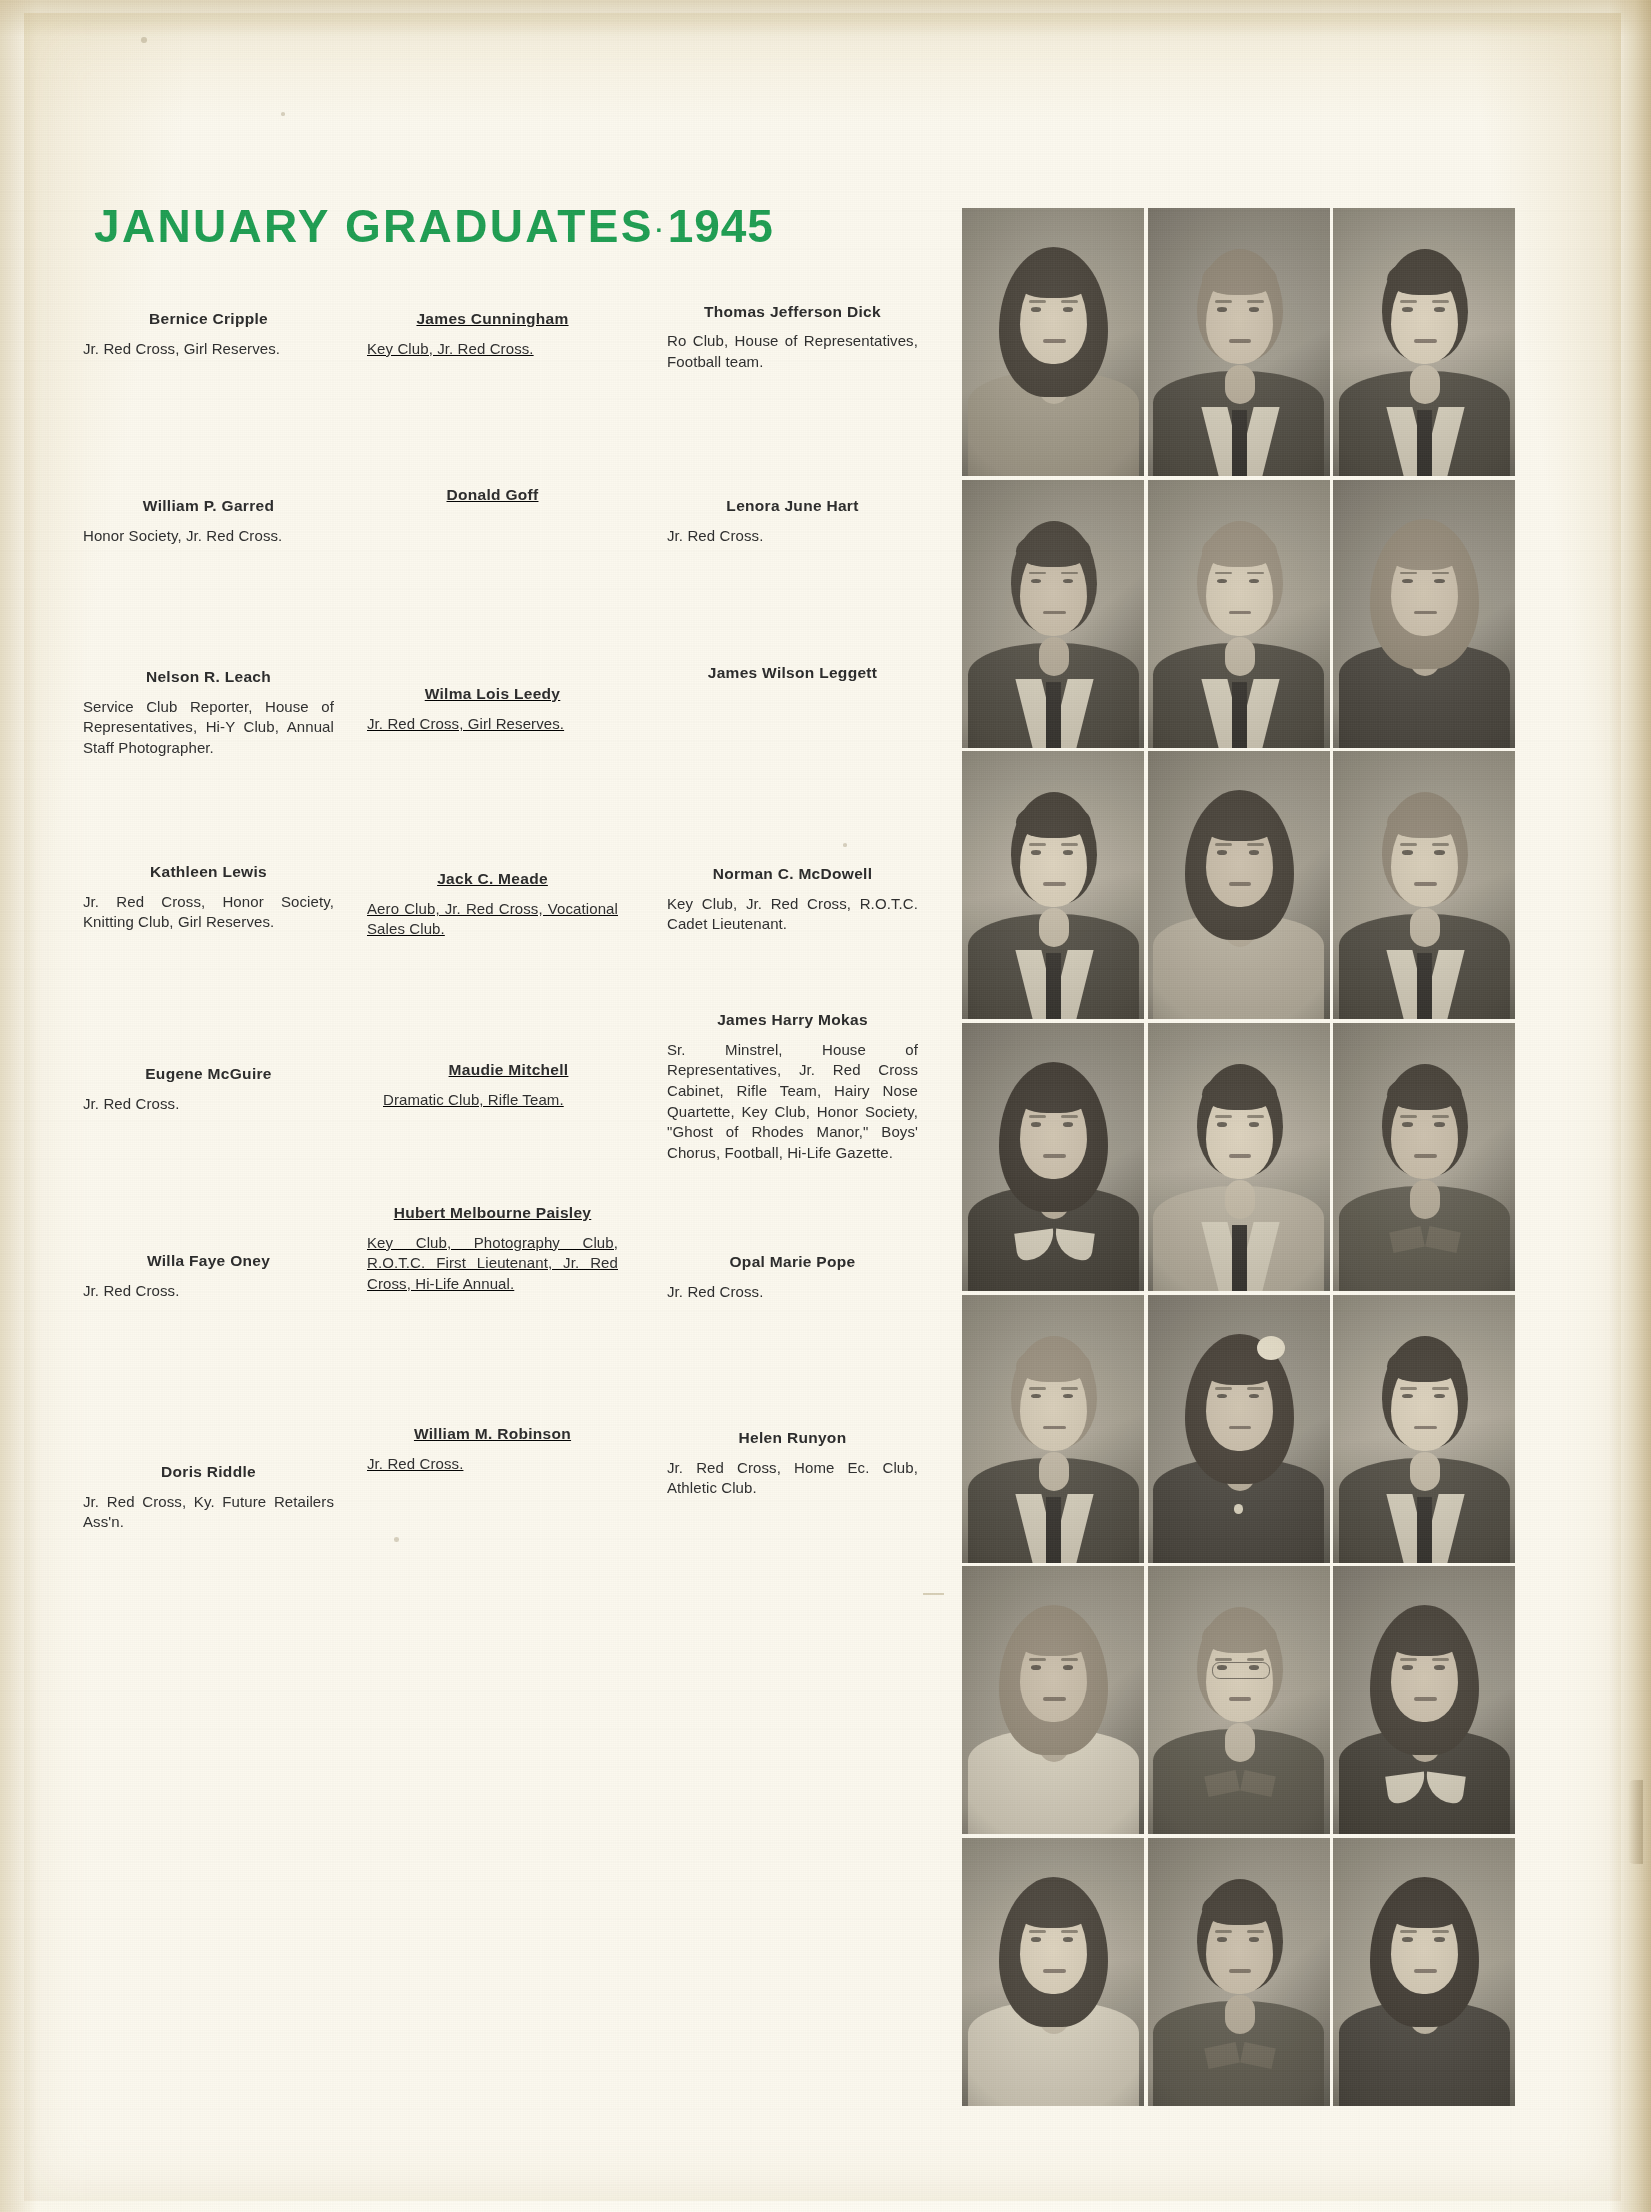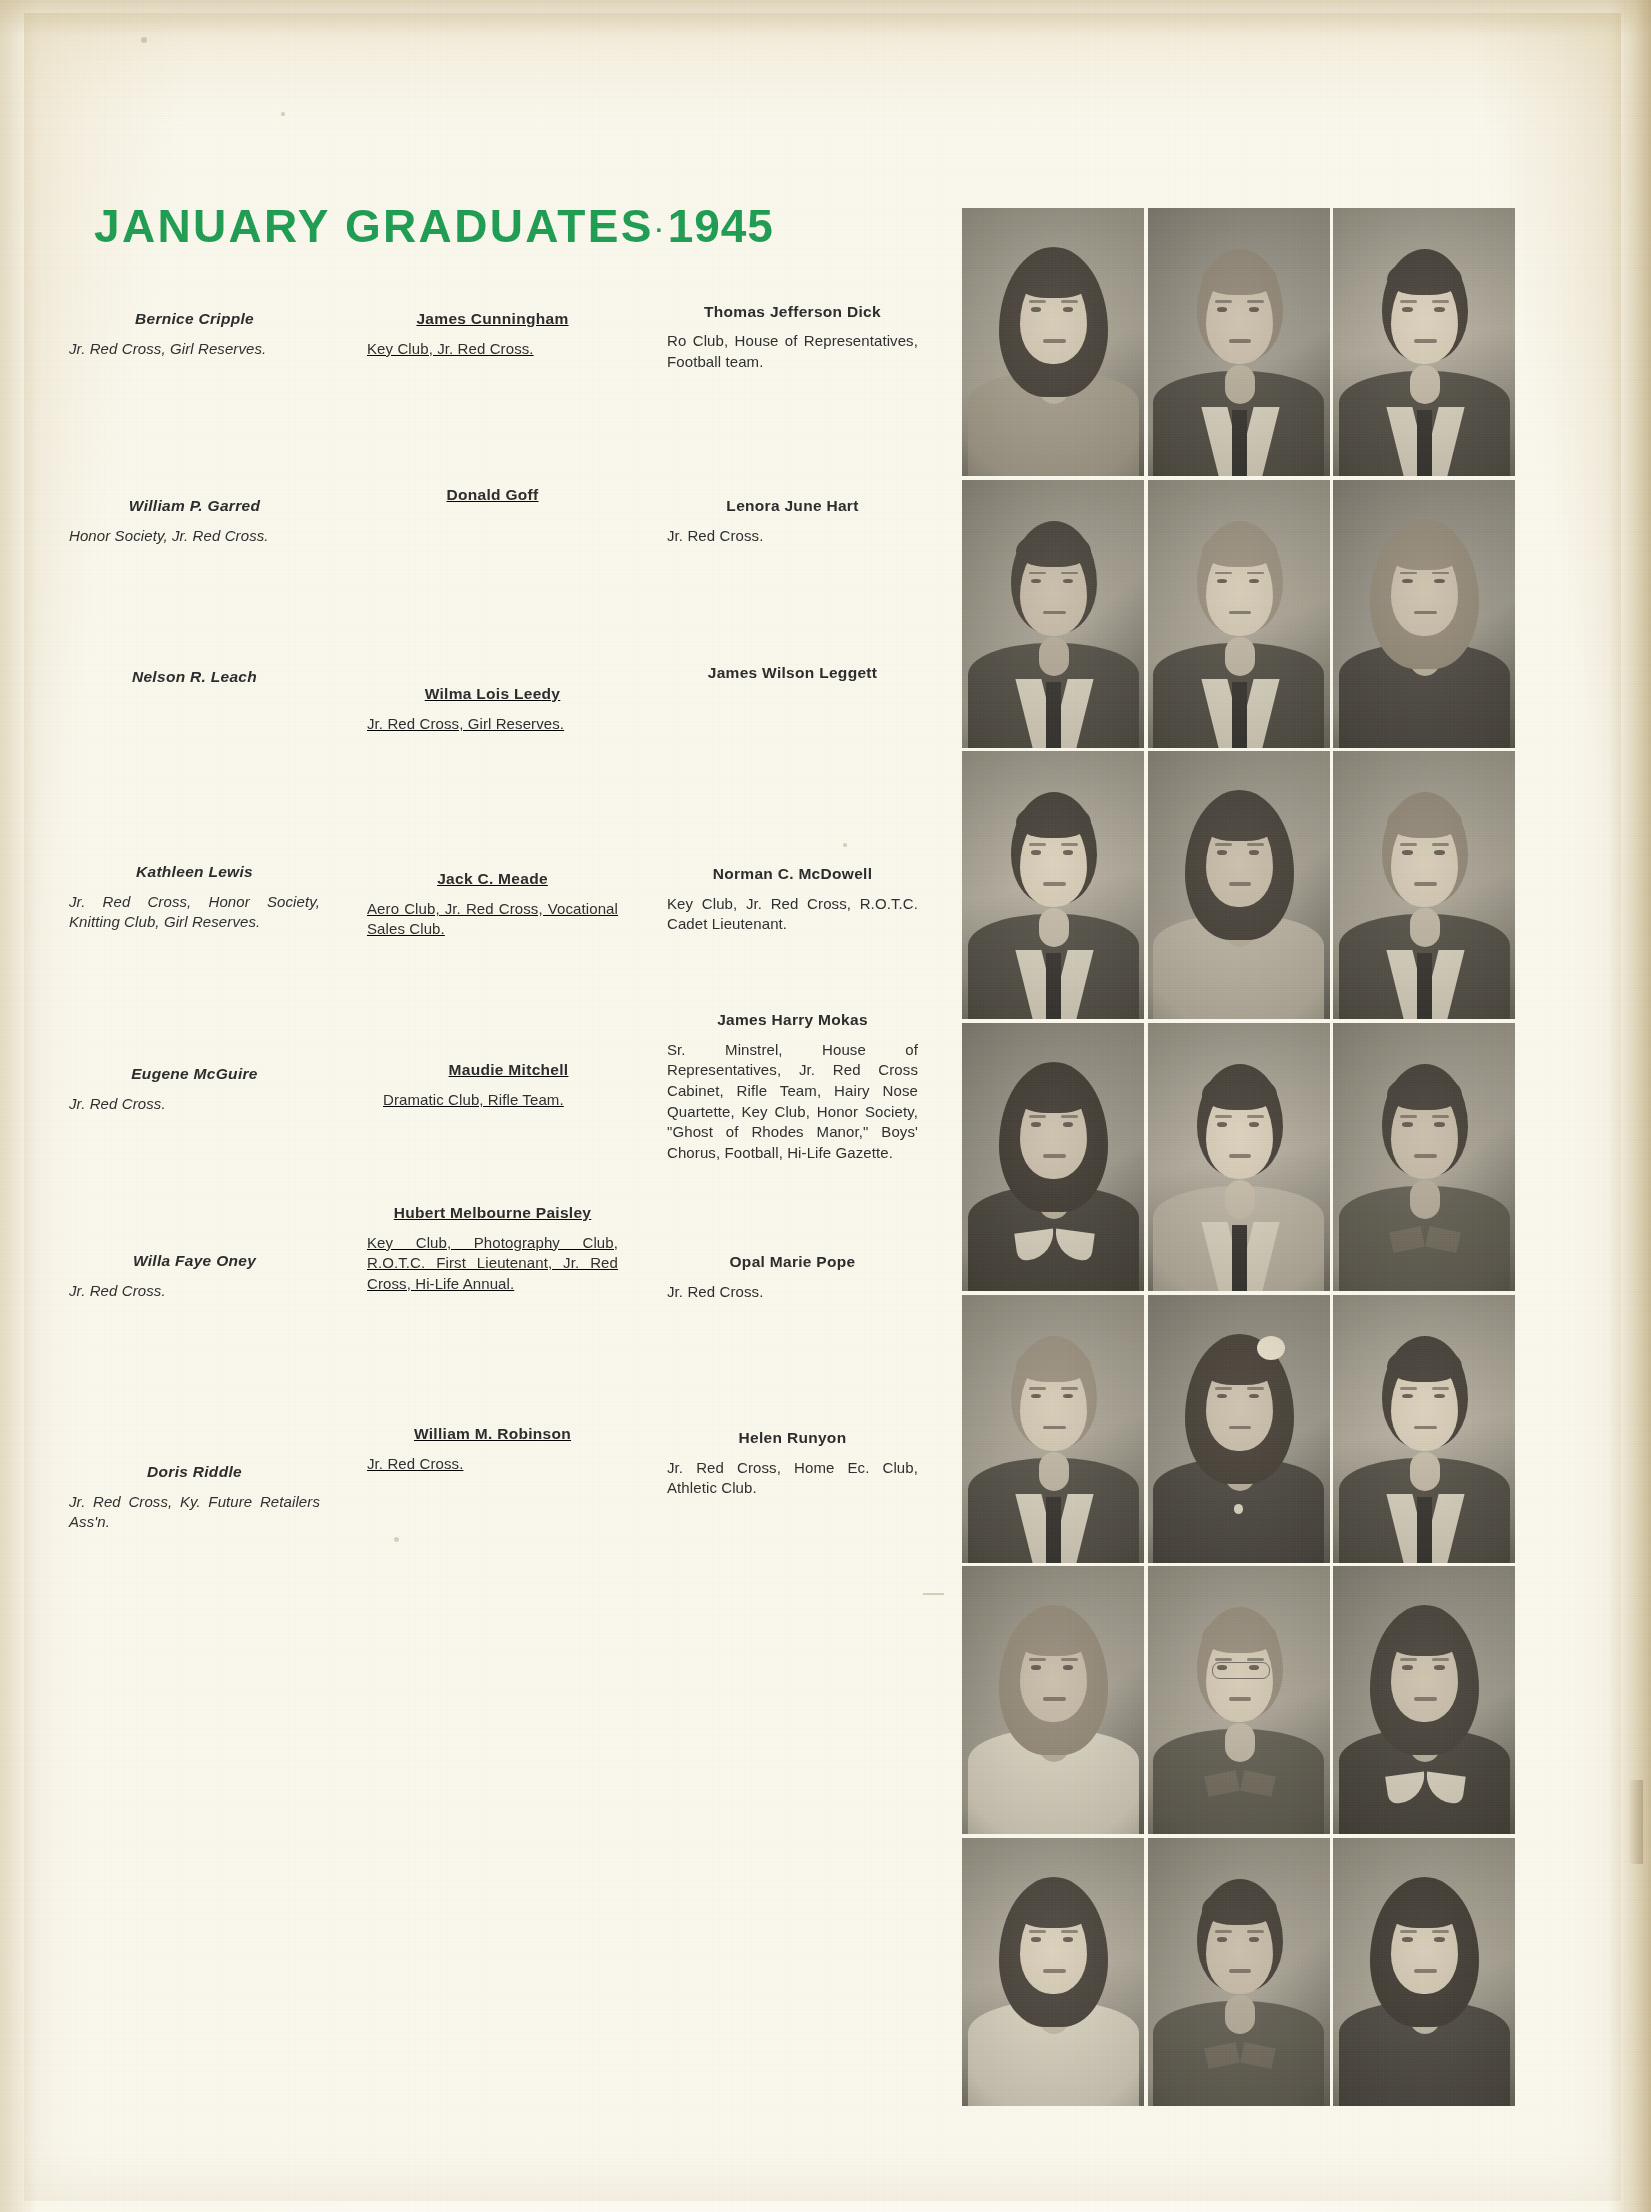--- a/index.html
+++ b/index.html
@@ -99,21 +99,21 @@
     line-height: 1.25;
   }
   .entry .acts {
     font-size: 15px;
     color: #2e2e2e;
     line-height: 1.38;
     text-align: justify;
     text-align-last: left;
     letter-spacing: 0.1px;
   }
-  .col0 { left: 2px; font-style: italic; }
+  .col0 { left: 16px; }
   .col1 { left: 300px; text-decoration: underline; }
   .col2 { left: 600px; }
 
   
   .photos {
     position: absolute;
     left: 962px;
     top: 208px;
     width: 553px;
     display: grid;
@@ -246,20 +246,21 @@
       </div>
       <div class="entry col1" style="top: 176px;">
         <div class="name">Donald Goff</div>
       </div>
       <div class="entry col2" style="top: 187px;">
         <div class="name">Lenora June Hart</div>
         <div class="acts">Jr. Red Cross.</div>
       </div>
       <div class="entry col0" style="top: 358px;">
         <div class="name">Nelson R. Leach</div>
+        <div class="acts">Service Club Reporter, House of Representatives, Hi-Y Club, Annual Staff Photographer.</div>
       </div>
       <div class="entry col1" style="top: 375px;">
         <div class="name">Wilma Lois Leedy</div>
         <div class="acts">Jr. Red Cross, Girl Reserves.</div>
       </div>
       <div class="entry col2" style="top: 354px;">
         <div class="name">James Wilson Leggett</div>
       </div>
       <div class="entry col0" style="top: 553px;">
         <div class="name">Kathleen Lewis</div>

